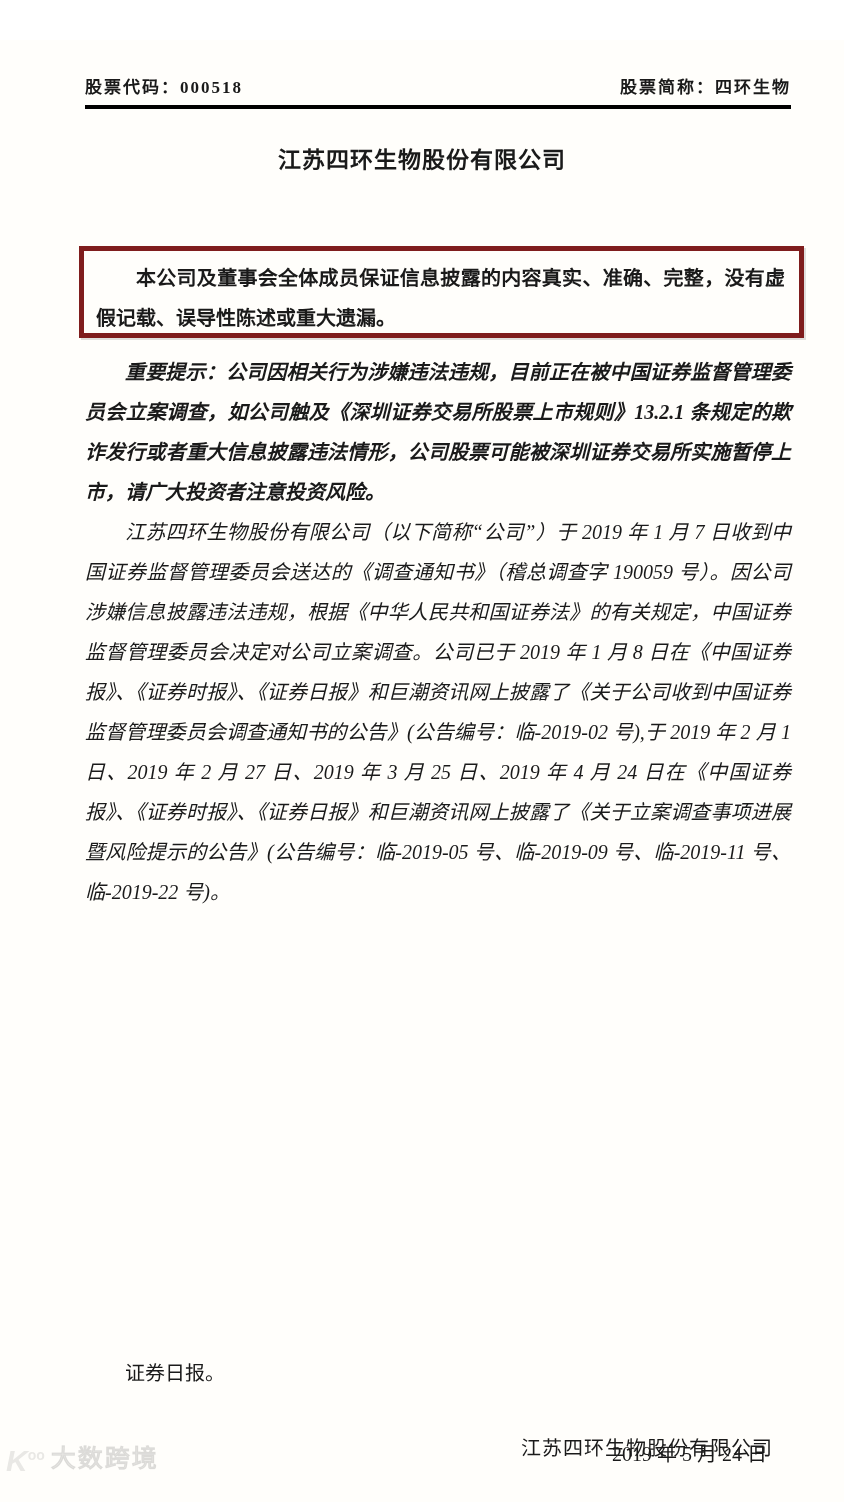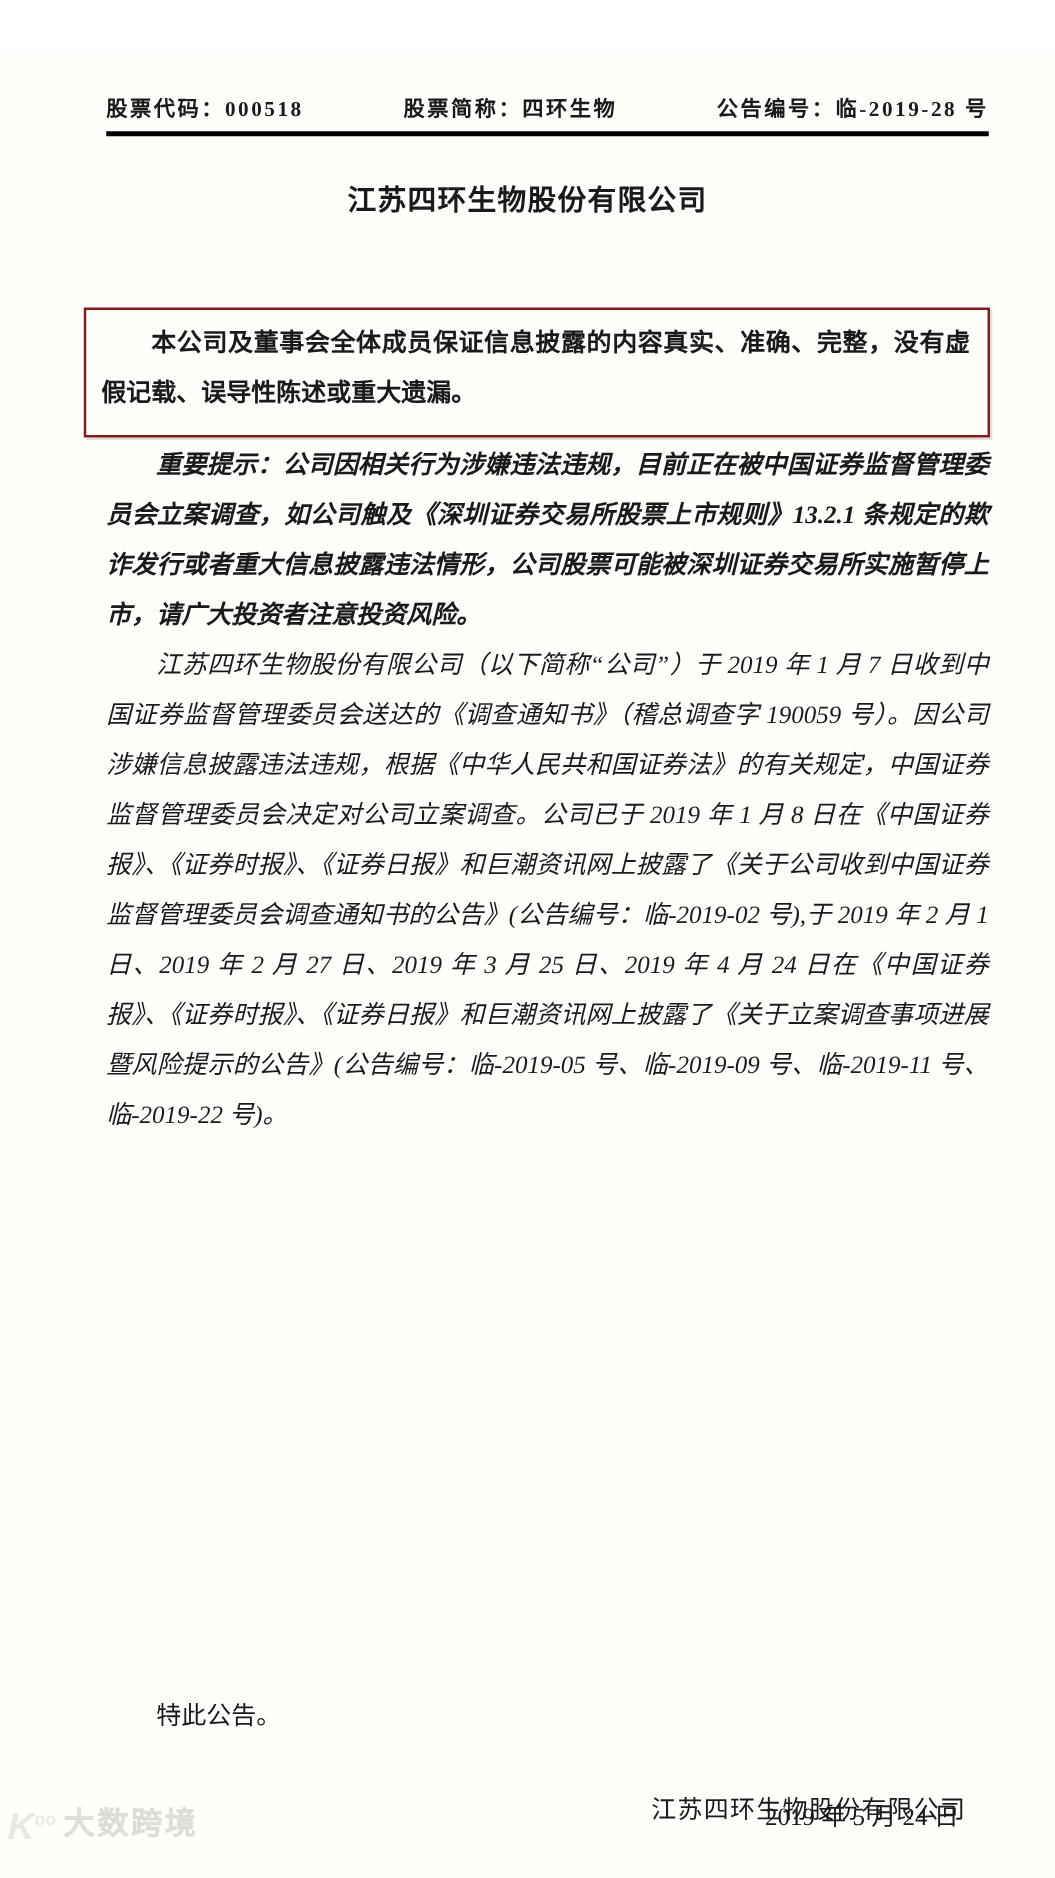--- a/index.html
+++ b/index.html
@@ -45,25 +45,25 @@
     font-weight: bold;
     letter-spacing: 1px;
   }
   .title-company { top: 101px; }
   .title-subject { top: 154px; }
 
   
   .statement-box {
     position: absolute;
     top: 206px;
-    left: 67px;
+    left: 79px;
     width: 725px;
-    height: 104px;
+    height: 92px;
     box-sizing: border-box;
-    border: 2px solid #7f1d1d;
+    border: 5px solid #7f1d1d;
     box-shadow: 2px 2px 0 rgba(0,0,0,0.12);
     padding: 7px 14px 0 12px;
     background: #fffefb;
   }
   .statement-box p {
     margin: 0;
     text-indent: 2em;
     font-size: 20px;
     line-height: 40px;
     font-weight: bold;
@@ -146,35 +146,34 @@
   }
 </style>
 </head>
 <body>
 
 <div class="page">
 
   <div class="doc-header">
     <span>股票代码：000518</span>
     <span>股票简称：四环生物</span>
-    <span>公告编号：临-2019-28 号</span>
   </div>
 
   <div class="title title-company">江苏四环生物股份有限公司</div>
 
   <div class="statement-box">
     <p>本公司及董事会全体成员保证信息披露的内容真实、准确、完整，没有虚假记载、误导性陈述或重大遗漏。</p>
   </div>
 
   <div class="body-text">
     <p class="important">重要提示：公司因相关行为涉嫌违法违规，目前正在被中国证券监督管理委员会立案调查，如公司触及《深圳证券交易所股票上市规则》13.2.1 条规定的欺诈发行或者重大信息披露违法情形，公司股票可能被深圳证券交易所实施暂停上市，请广大投资者注意投资风险。</p>
     <p>江苏四环生物股份有限公司（以下简称“公司”）于 2019 年 1 月 7 日收到中国证券监督管理委员会送达的《调查通知书》（稽总调查字 190059 号）。因公司涉嫌信息披露违法违规，根据《中华人民共和国证券法》的有关规定，中国证券监督管理委员会决定对公司立案调查。公司已于 2019 年 1 月 8 日在《中国证券报》、《证券时报》、《证券日报》和巨潮资讯网上披露了《关于公司收到中国证券监督管理委员会调查通知书的公告》(公告编号：临-2019-02 号),于 2019 年 2 月 1 日、2019 年 2 月 27 日、2019 年 3 月 25 日、2019 年 4 月 24 日在《中国证券报》、《证券时报》、《证券日报》和巨潮资讯网上披露了《关于立案调查事项进展暨风险提示的公告》(公告编号：临-2019-05 号、临-2019-09 号、临-2019-11 号、临-2019-22 号)。</p>
   </div>
 
-  <div class="closing">特此公告。</div>
+  <div class="closing">证券日报。</div>
 
   <div class="sig-company">江苏四环生物股份有限公司</div>
   <div class="sig-date">2019 年 5 月 24 日</div>
 
   <div class="watermark">
     <span class="wm-logo"><span>K</span><sup>oo</sup></span>
     <span class="wm-text">大数跨境</span>
   </div>
 
 </div>

